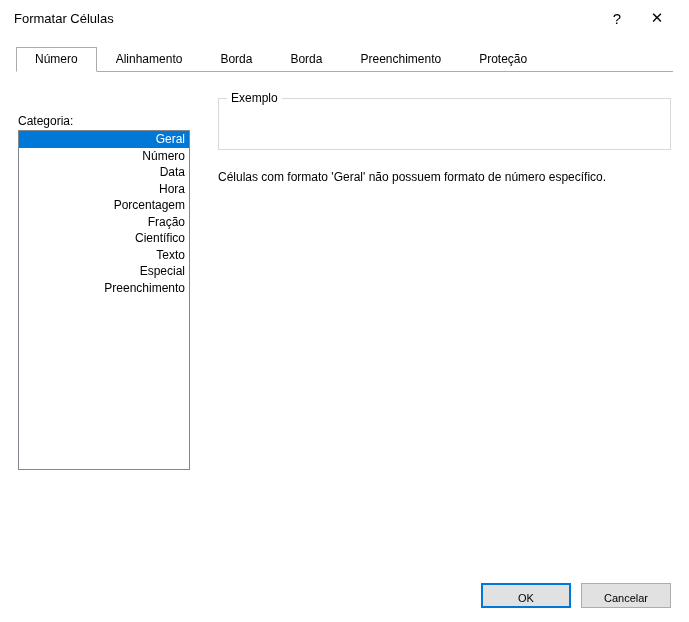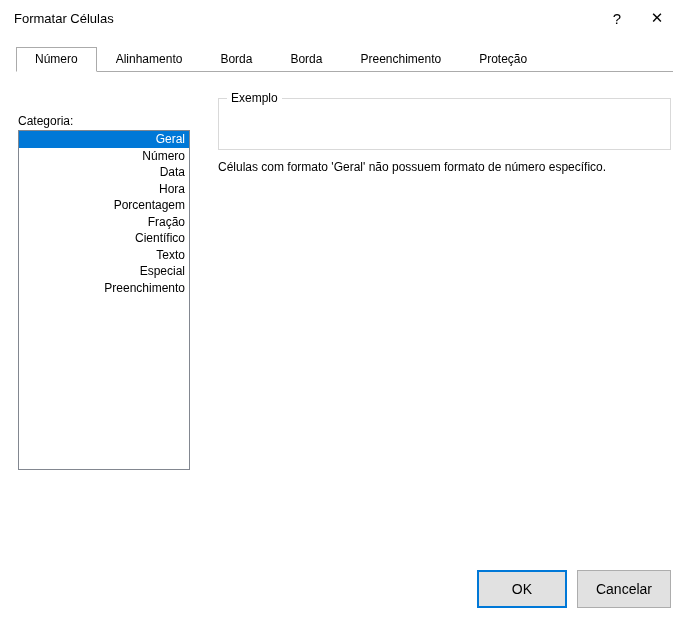--- a/index.html
+++ b/index.html
@@ -84,21 +84,21 @@
     cursor: default;
     white-space: nowrap;
     text-align: right;
   }
   .listbox .item.selected {
     background: #0078d7;
     color: #ffffff;
   }
   .fieldset {
     border: 1px solid #d9d9d9;
-    margin: 0 0 10px 0;
+    margin: 0 0 20px 0;
     padding: 20px;
     height: 52px;
     position: relative;
   }
   .fieldset .legend {
     position: absolute;
     top: -8px;
     left: 8px;
     background: #fff;
     padding: 0 4px;
@@ -110,24 +110,24 @@
   }
   .buttons {
     position: absolute;
     bottom: 14px;
     right: 18px;
     display: flex;
     gap: 10px;
   }
   .btn {
     min-width: 90px;
-    height: 38px;
+    height: 25px;
     border: 1px solid #adadad;
     background: #e1e1e1;
-    font-size: 14px;
+    font-size: 11px;
     font-family: inherit;
     cursor: default;
     padding: 8px 18px;
   }
   .btn.primary {
     border: 1px solid #0078d7;
     box-shadow: inset 0 0 0 1px #0078d7;
     background: #e1e1e1;
   }
 </style>

